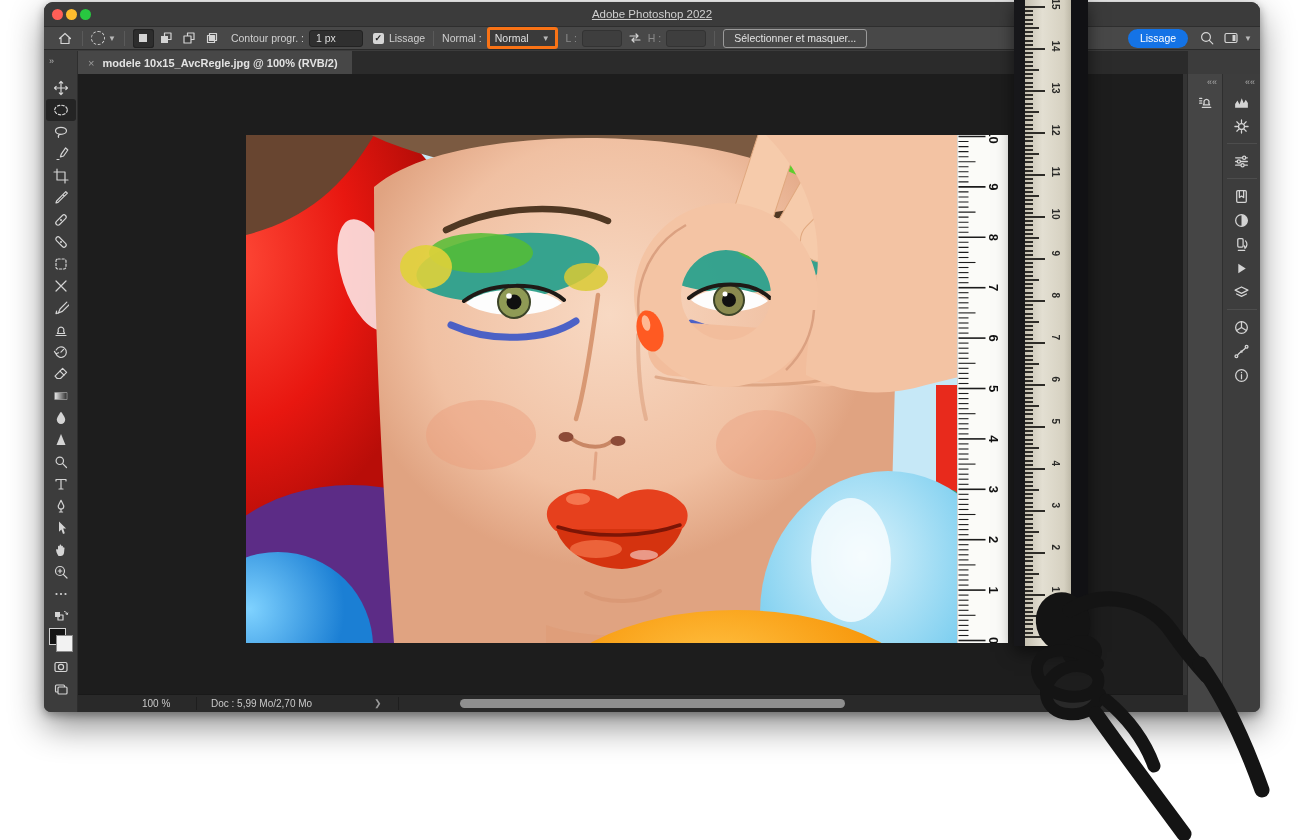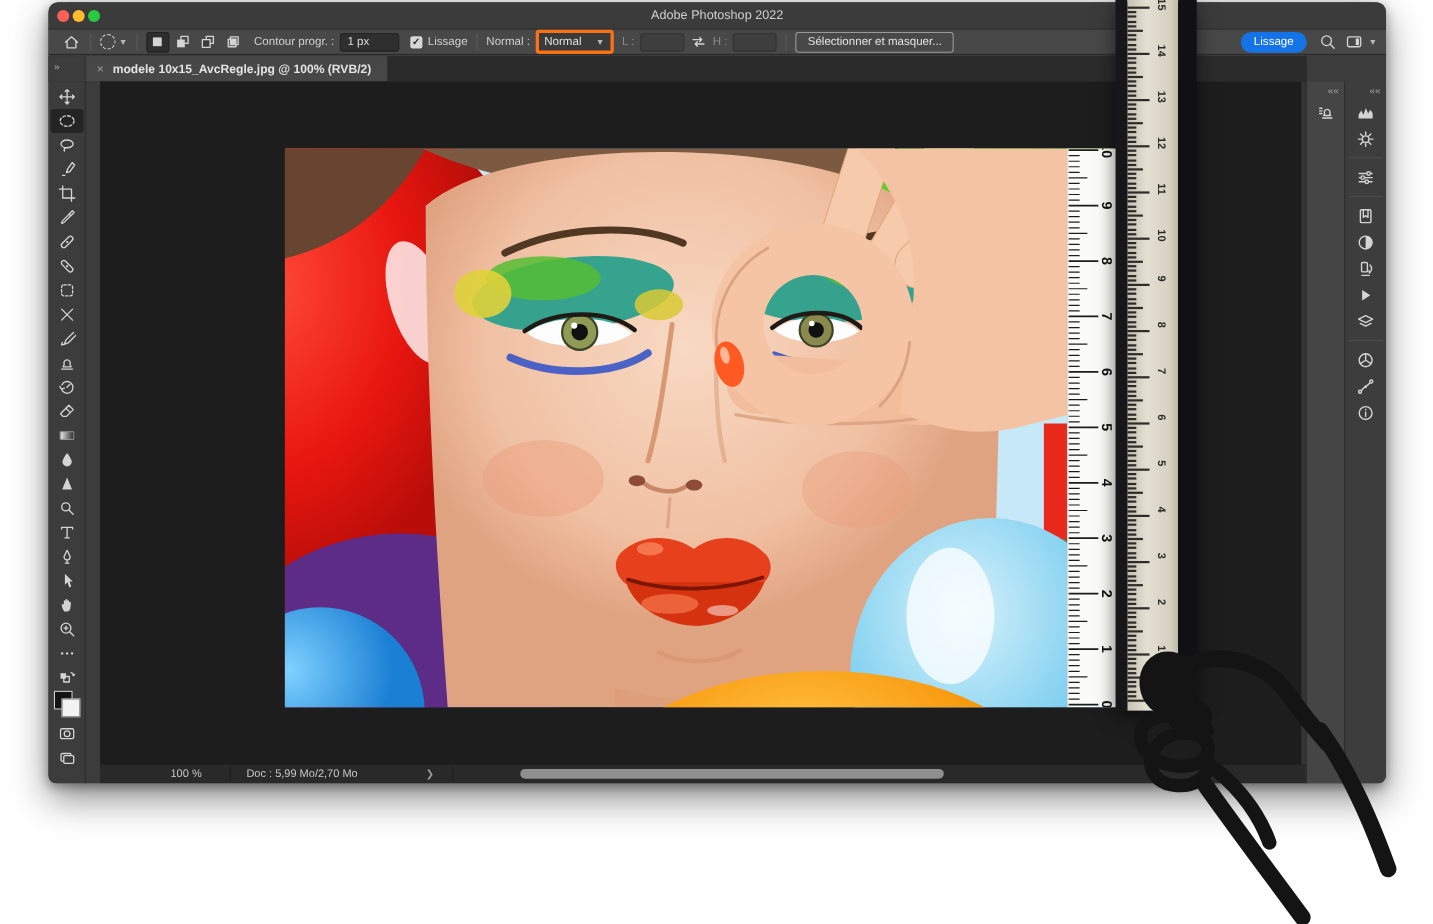--- a/index.html
+++ b/index.html
@@ -5,21 +5,21 @@
   html,body{margin:0;padding:0;background:#fff;}
   #page{position:relative;width:1303px;height:840px;overflow:hidden;background:#fff;
         font-family:"Liberation Sans",sans-serif;-webkit-font-smoothing:antialiased;}
   .abs{position:absolute;}
   
   #win{position:absolute;left:44px;top:2px;width:1216px;height:710px;background:#3c3c3c;
        border-radius:9px 9px 7px 7px;box-shadow:0 14px 34px rgba(0,0,0,.45),0 3px 10px rgba(0,0,0,.35);overflow:hidden;}
   #titlebar{position:absolute;left:0;top:0;right:0;height:24px;background:#3b3b3b;border-bottom:1px solid #2e2e2e;}
   .tl{position:absolute;top:7px;width:11px;height:11px;border-radius:50%;}
   #title{position:absolute;left:0;right:0;top:0;height:24px;line-height:24px;text-align:center;
-         color:#cfcfcf;font-size:11.5px;}
+         color:#cfcfcf;font-size:11.5px;text-decoration:underline;}
   
   #opts{position:absolute;left:0;top:25px;right:0;height:23px;background:#484848;border-bottom:1px solid #2a2a2a;
         display:flex;align-items:center;padding:0 8px 0 12px;box-sizing:border-box;color:#cfcfcf;font-size:10.5px;white-space:nowrap;}
   .vsep{width:1px;height:15px;background:#5a5a5a;margin:0 8px;flex:0 0 auto;}
   .oicon{width:18px;height:18px;display:flex;align-items:center;justify-content:center;flex:0 0 auto;}
   .dashcirc{width:12px;height:12px;border:1px dashed #cfcfcf;border-radius:50%;flex:0 0 auto;}
   .chev{color:#b8b8b8;font-size:8px;margin-left:3px;flex:0 0 auto;}
   .mode{width:21px;height:19px;display:flex;align-items:center;justify-content:center;border-radius:3px;flex:0 0 auto;}
   .mode.active{background:#2d2d2d;box-shadow:inset 0 0 0 1px #222;}
   .field{background:#2f2f2f;border:1px solid #222;border-radius:3px;height:15px;line-height:15px;
@@ -44,21 +44,21 @@
   .tab .x{color:#9c9c9c;font-size:11px;font-weight:normal;}
   
   #toolbar{position:absolute;left:0;top:72px;bottom:0;width:34px;background:#3c3c3c;border-right:1px solid #2d2d2d;
            display:flex;flex-direction:column;align-items:center;padding-top:3px;box-sizing:border-box;}
   .tool{width:30px;height:22px;display:flex;align-items:center;justify-content:center;border-radius:3px;flex:0 0 auto;}
   .tool.active{background:#242424;}
   #colorctl{margin-top:2px;display:flex;flex-direction:column;align-items:center;}
   #swatches{position:relative;width:24px;height:24px;margin:3px 0 4px;}
   #fg{position:absolute;left:0;top:0;width:15px;height:15px;background:#141414;border:1px solid #cfcfcf;}
   #bg{position:absolute;right:0;bottom:0;width:15px;height:15px;background:#f2f2f2;border:1px solid #8a8a8a;}
-  #canvas{position:absolute;left:34px;top:72px;right:72px;bottom:0;background:#1d1d1d;overflow:hidden;margin-left:13px;}
+  #canvas{position:absolute;left:34px;top:72px;right:72px;bottom:0;background:#1d1d1d;overflow:hidden;}
   #photo{position:absolute;left:168px;top:61px;width:762px;height:508px;}
   #vscroll{position:absolute;right:0;top:0;bottom:17px;width:5px;background:#343434;}
   #statusbar{position:absolute;left:0;right:0;bottom:0;height:17px;background:#292929;border-top:1px solid #191919;
              color:#c9c9c9;font-size:10px;}
   .sdiv{position:absolute;top:2px;bottom:2px;width:1px;background:#1e1e1e;}
   #hthumb{position:absolute;left:382px;top:4px;width:385px;height:9px;border-radius:5px;background:#8f8f8f;}
   
   #pcol1{position:absolute;right:38px;top:72px;bottom:0;width:34px;background:#454545;border-left:1px solid #2a2a2a;}
   #pcol2{position:absolute;right:0;top:72px;bottom:0;width:38px;background:#3d3d3d;border-left:1px solid #2f2f2f;
          display:flex;flex-direction:column;align-items:center;padding-top:16px;box-sizing:border-box;}

